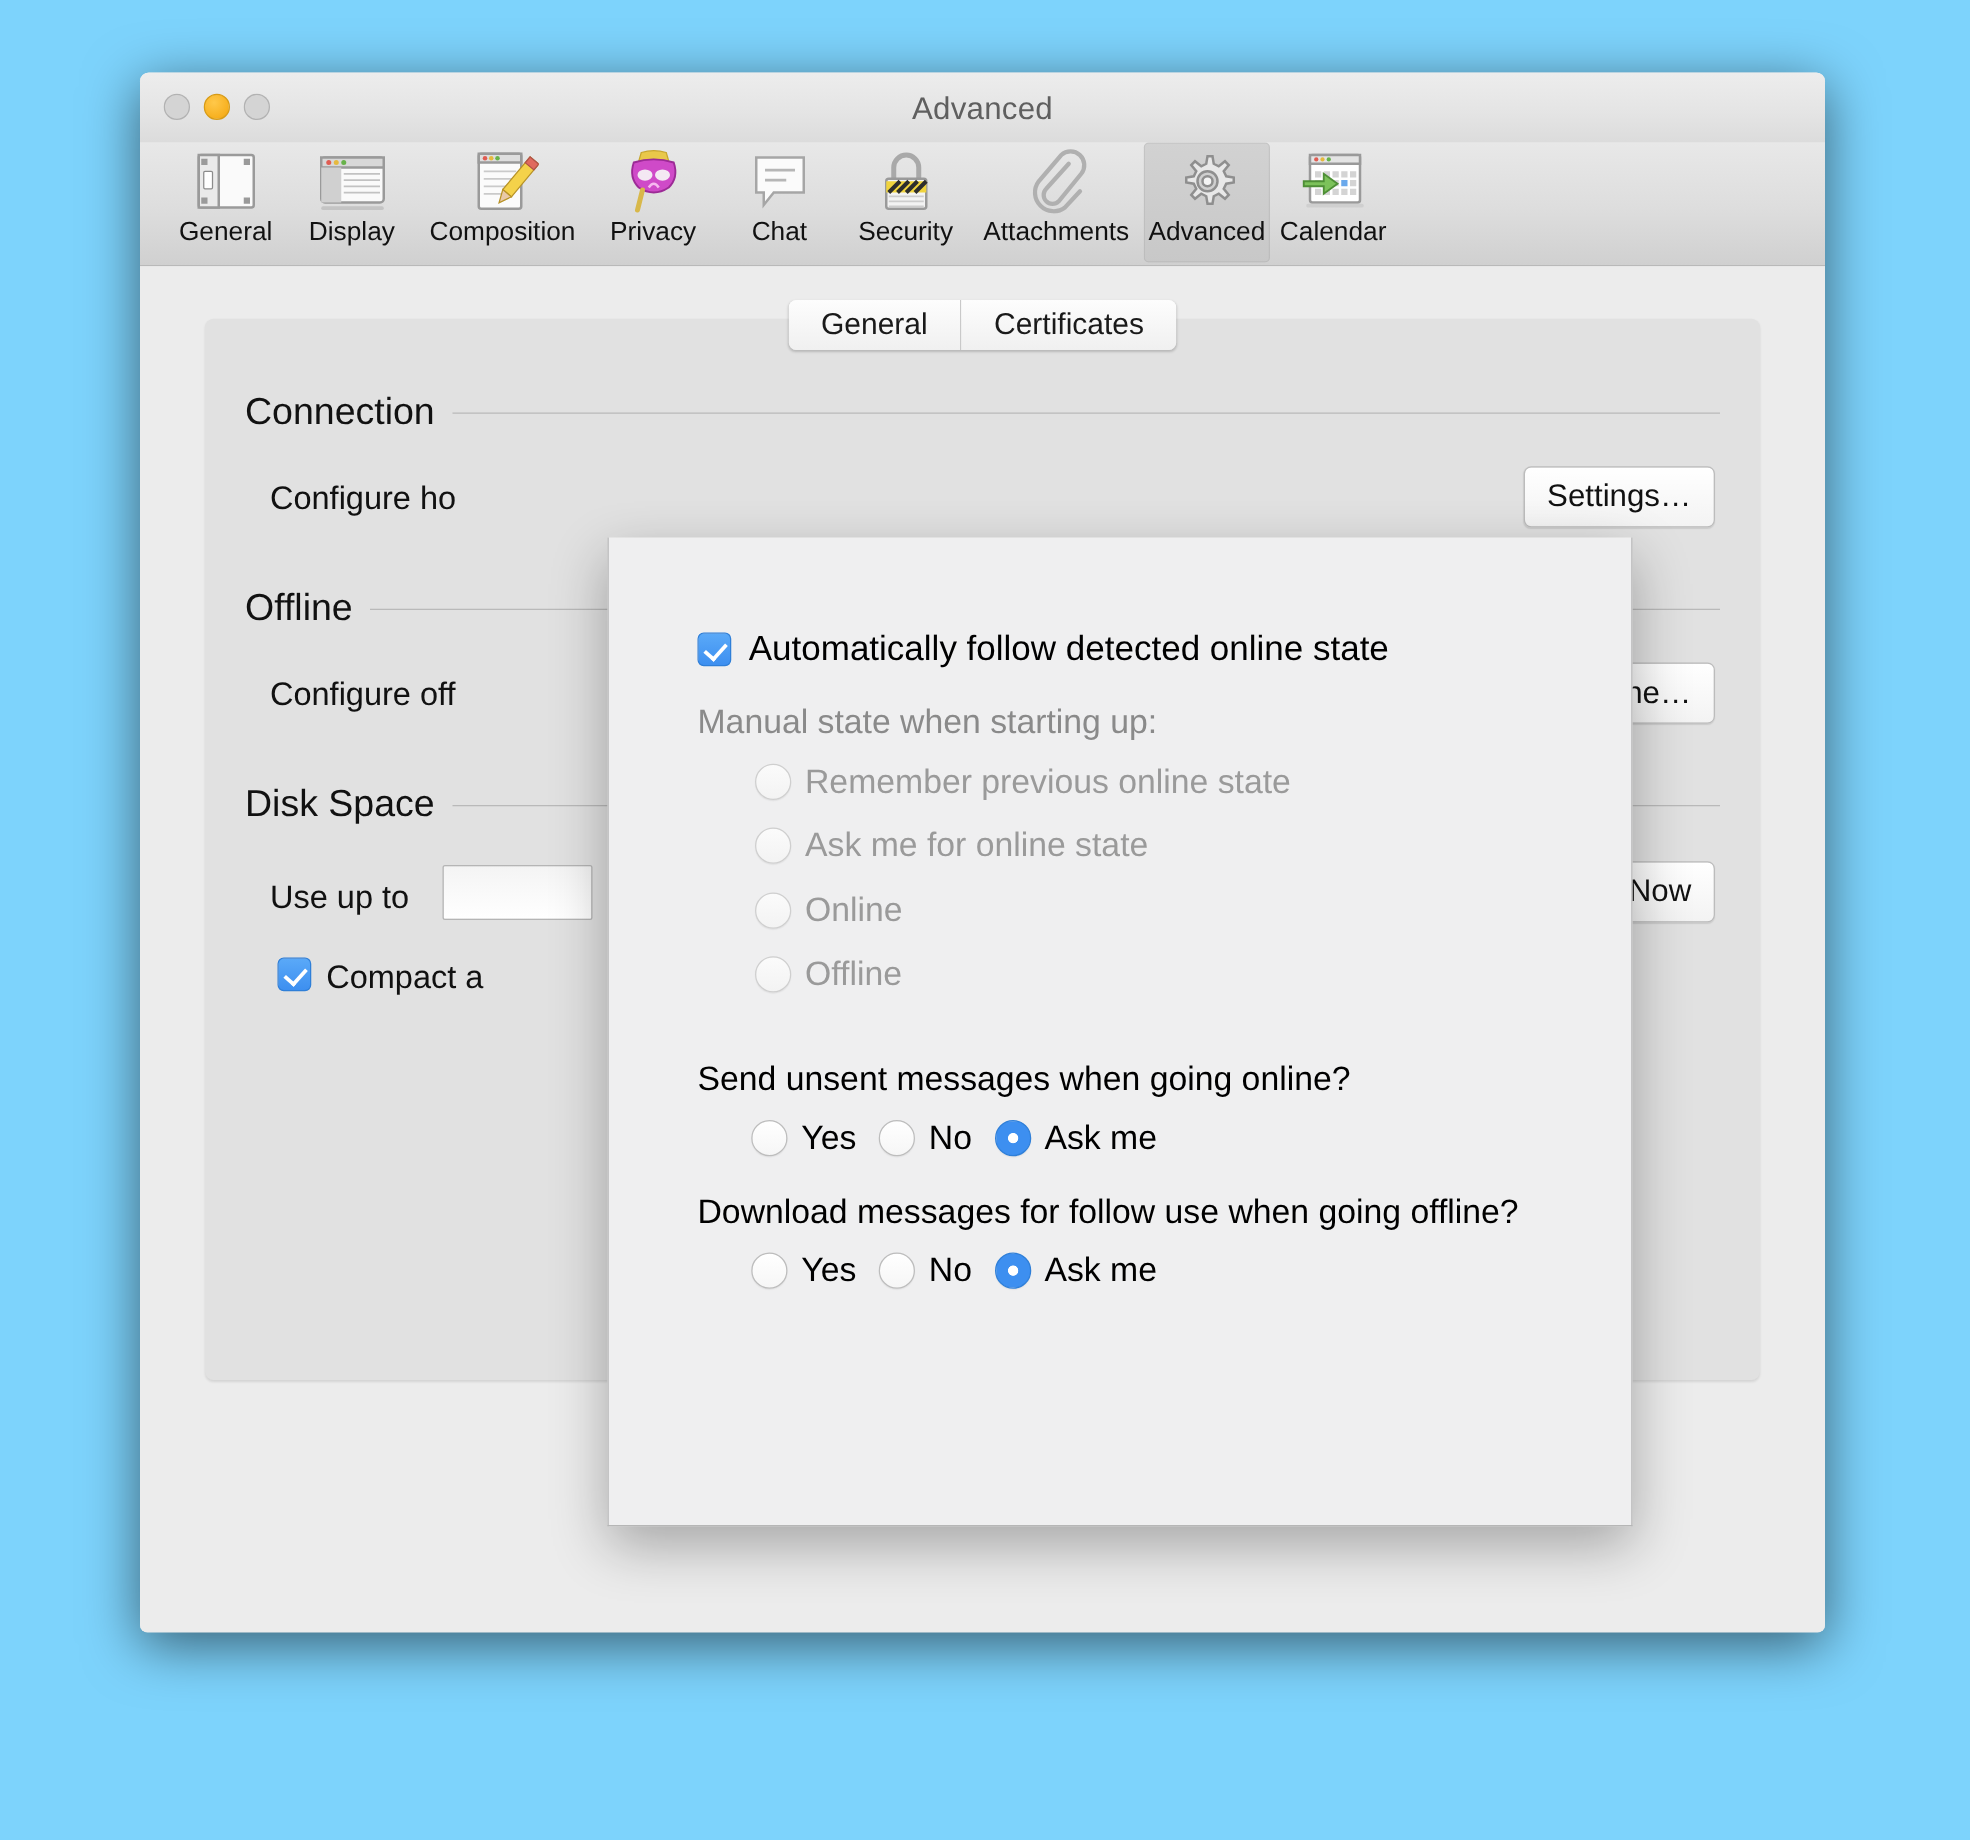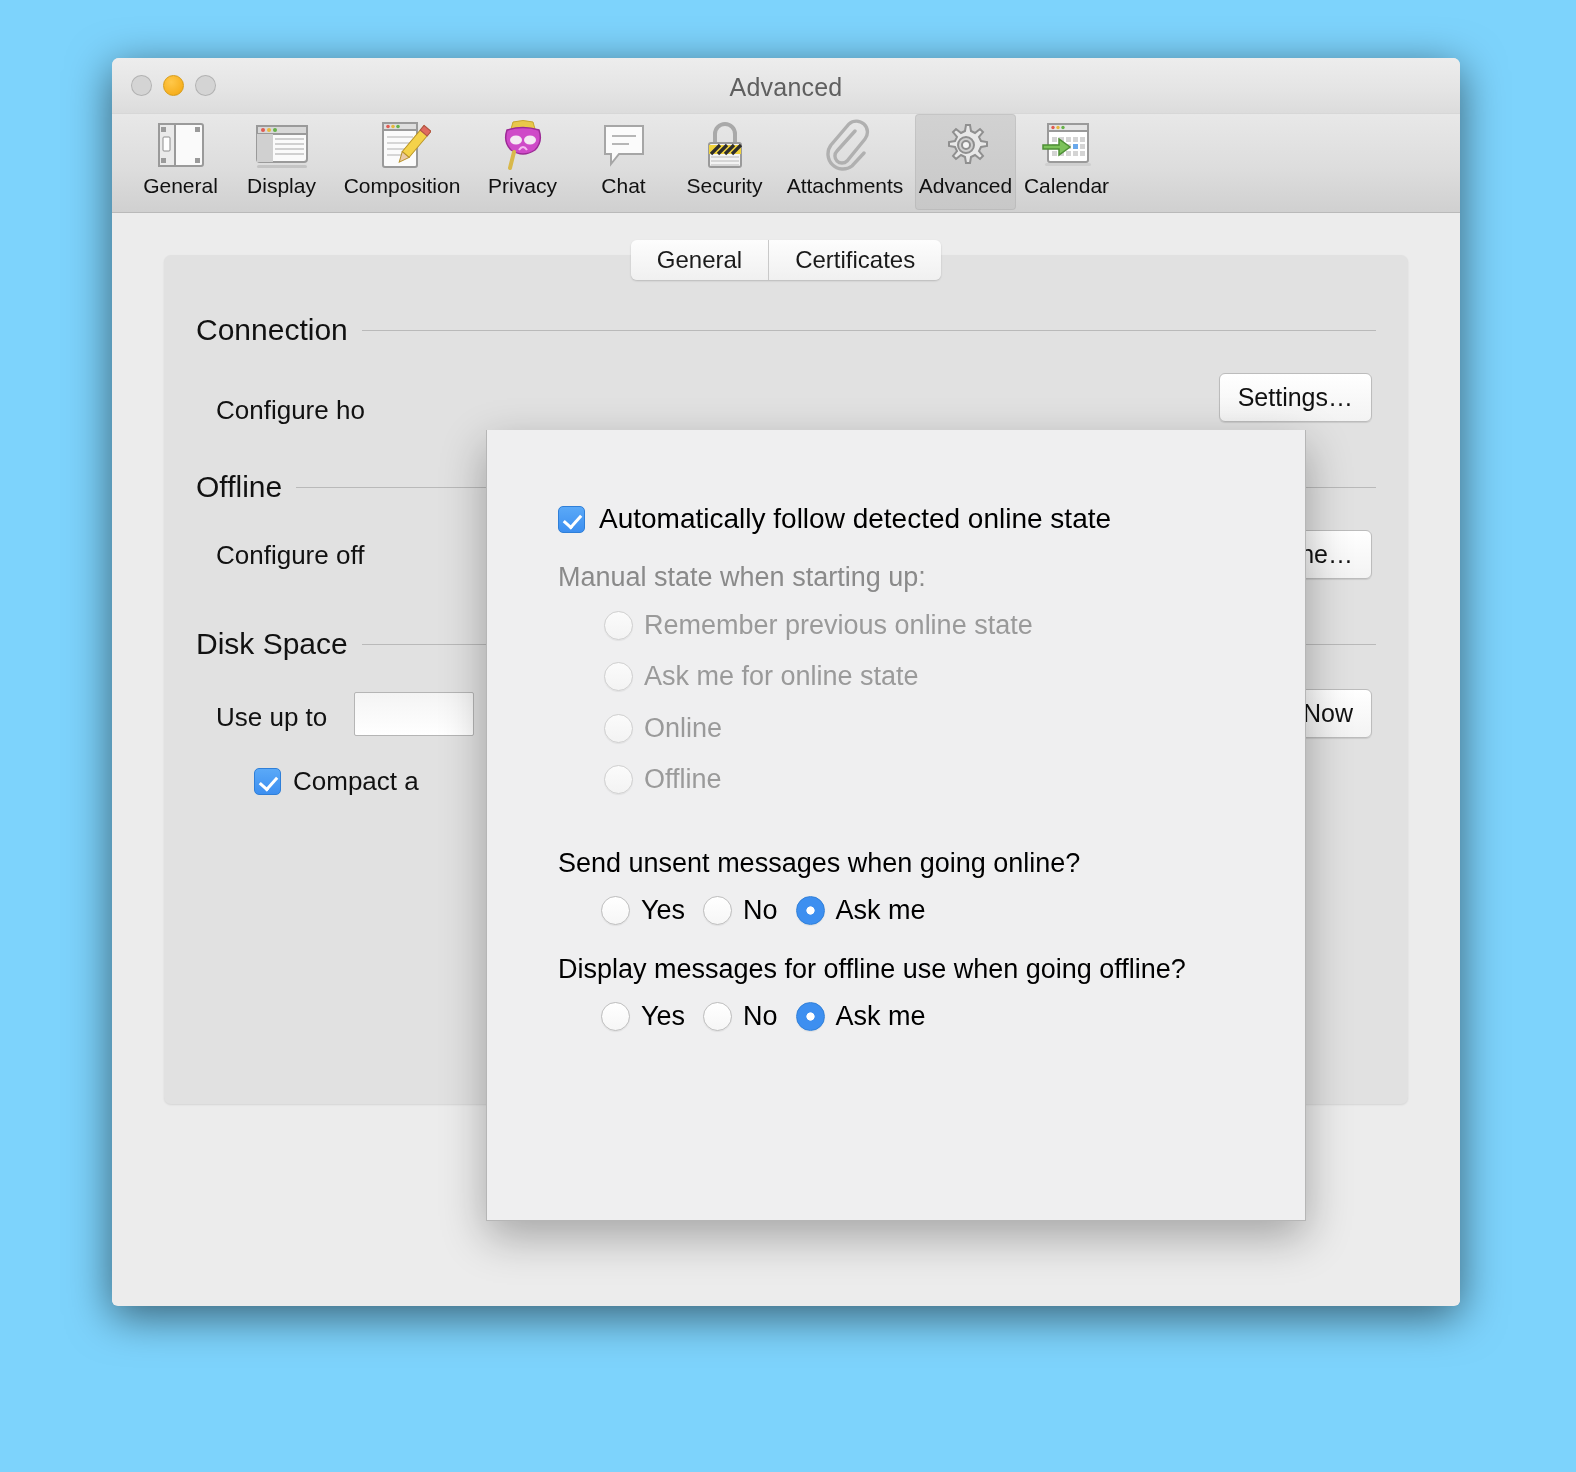--- a/index.html
+++ b/index.html
@@ -124,21 +124,21 @@
     padding: 9px 18px;
     box-shadow: 0 1px 1px rgba(0,0,0,0.10);
     white-space: nowrap;
   }
   .textfield {
     position: absolute;
     background: linear-gradient(to bottom,#f4f4f4,#ffffff);
     border: 1px solid #b5b5b5;
     border-radius: 2px;
   }
-  .cb-row { position: absolute; display: flex; align-items: center; gap: 12px; margin-left: 32px; }
+  .cb-row { position: absolute; display: flex; align-items: flex-start; gap: 12px; }
   .cbox {
     width: 27px; height: 27px; border-radius: 5px;
     background: linear-gradient(to bottom,#5aa9f8,#3d8ff0);
     border: 1px solid #2f7fd8;
     position: relative; flex: none;
   }
   .cbox::after {
     content: ""; position: absolute;
     left: 8px; top: 4px; width: 8px; height: 14px;
     border: solid #fff; border-width: 0 3px 3px 0;
@@ -386,21 +386,21 @@
           <div class="tab">Certificates</div>
         </div>
       </div>
 
       <div class="panel">
 
         <div class="group-head" style="top:58px;">
           <div class="gh-label">Connection</div>
           <div class="gh-rule"></div>
         </div>
-        <div class="row-label" style="left:52px; top:128px;margin-top:12px;">Configure ho</div>
+        <div class="row-label" style="left:52px; top:128px;">Configure ho</div>
         <button class="push-btn" style="right:36px; top:118px;">Settings…</button>
 
         <div class="group-head" style="top:215px;">
           <div class="gh-label">Offline</div>
           <div class="gh-rule"></div>
         </div>
         <div class="row-label" style="left:52px; top:285px;">Configure off</div>
         <button class="push-btn" style="right:36px; top:275px;">Offline…</button>
 
         <div class="group-head" style="top:372px;">
@@ -454,21 +454,21 @@
             <div class="radio-row">
               <div class="radio"></div>
               <div class="rl">No</div>
             </div>
             <div class="radio-row">
               <div class="radio on"></div>
               <div class="rl">Ask me</div>
             </div>
           </div>
 
-          <div class="q-label" style="left:71px; top:524px;">Display messages for offline use when going offline?</div>
+          <div class="q-label" style="left:71px; top:524px;">Download messages for follow use when going offline?</div>
           <div class="inline-radios" style="left:114px; top:571px;">
             <div class="radio-row">
               <div class="radio"></div>
               <div class="rl">Yes</div>
             </div>
             <div class="radio-row">
               <div class="radio"></div>
               <div class="rl">No</div>
             </div>
             <div class="radio-row">

